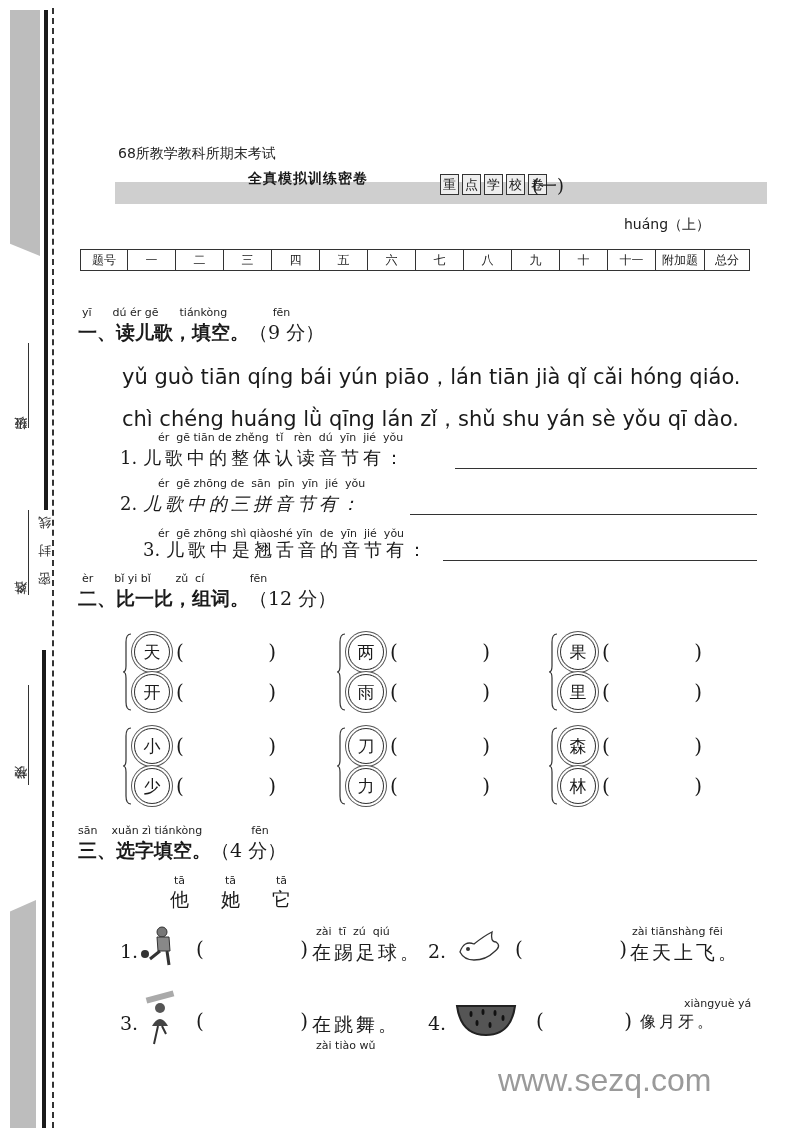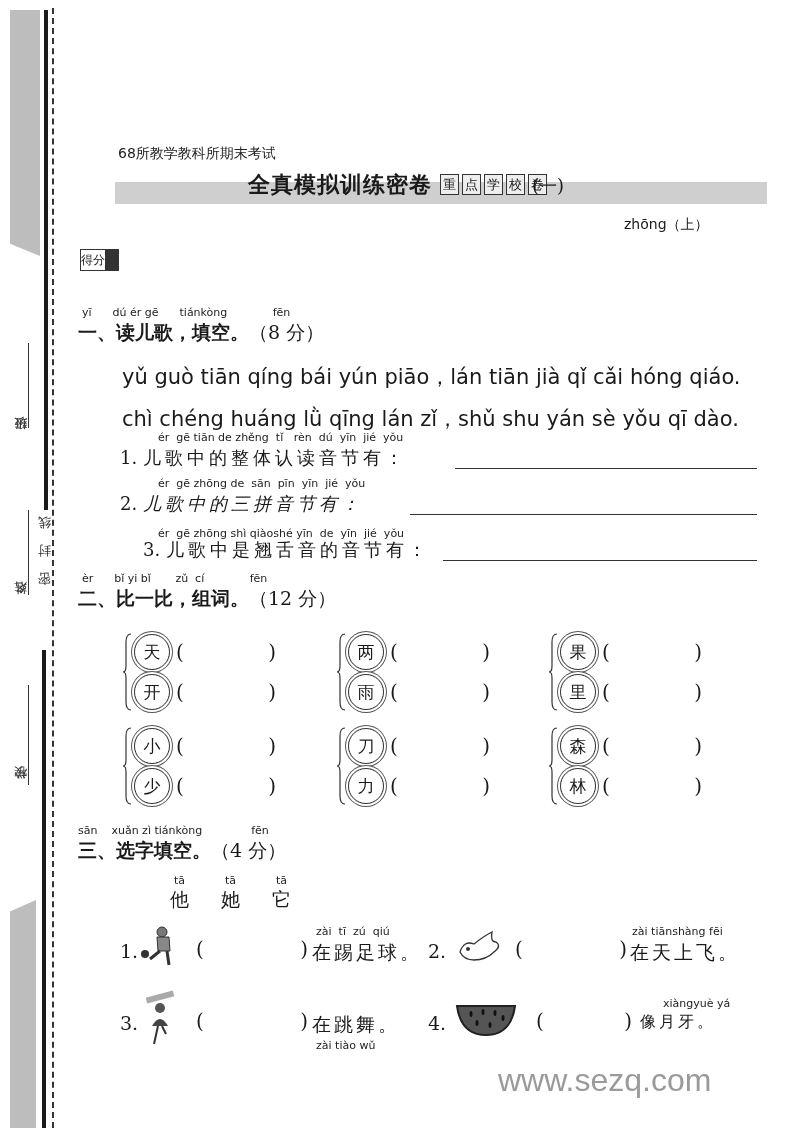--- a/index.html
+++ b/index.html
@@ -10,21 +10,21 @@
   .grey-band{position:absolute;background:#bdbdbd;}
   .bind-solid{position:absolute;width:4px;background:#1a1a1a;}
   .bind-dash{position:absolute;left:52px;top:8px;height:1120px;width:0;border-left:2px dashed #333;}
   .vert{position:absolute;writing-mode:vertical-rl;transform:rotate(180deg);font-size:13px;color:#333;
         font-family:"DejaVu Sans",sans-serif;}
   .vline{position:absolute;width:1px;background:#333;}
   
   .series{left:118px;top:145px;font-size:14px;color:#222;font-family:"DejaVu Sans",sans-serif;}
   .sprint{left:660px;top:145px;font-size:14px;font-style:italic;font-weight:bold;color:#8b5cf6;margin-top:36px;}
   .title-band{left:115px;top:182px;width:652px;height:22px;background:#cfcfcf;}
-  .title{left:248px;top:170px;font-size:22px;font-weight:bold;font-family:"DejaVu Sans",sans-serif;letter-spacing:1px;}
+  .title{left:248px;top:170px;font-size:14px;font-weight:bold;font-family:"DejaVu Sans",sans-serif;letter-spacing:1px;}
   .boxchars{left:440px;top:174px;display:flex;gap:3px;}
   .boxchars span{display:inline-block;border:1px solid #333;font-size:13px;width:17px;height:19px;text-align:center;line-height:19px;background:#eee;}
   .num{left:532px;top:174px;font-size:18px;}
   .edition{left:624px;top:216px;font-size:14px;font-family:"DejaVu Sans",sans-serif;}
   
   table.score{position:absolute;left:80px;top:249px;border-collapse:collapse;font-size:12px;}
   table.score td{border:1px solid #333;height:20px;text-align:center;padding:0;}
   
   .py{font-family:"DejaVu Sans",sans-serif;font-size:11px;color:#222;white-space:pre;}
   .qhead{font-family:"DejaVu Sans",sans-serif;font-size:19px;font-weight:bold;}
@@ -68,46 +68,46 @@
 <div class="abs title-band"></div>
 <div class="abs title">全真模拟训练密卷</div>
 <div class="abs boxchars">
   <span>重</span>
   <span>点</span>
   <span>学</span>
   <span>校</span>
   <span>卷</span>
 </div>
 <div class="abs num">(一)</div>
-<div class="abs edition">zhōng（上）</div>
+<div class="abs edition">huáng（上）</div>
 
 <table class="score">
   <tbody>
-  <tr>
-    <td>得分</td>
-    <td></td>
-    <td></td>
-    <td></td>
-    <td></td>
-    <td></td>
-    <td></td>
-    <td></td>
-    <td></td>
-    <td></td>
-    <td></td>
-    <td></td>
-    <td></td>
-    <td></td>
+      <tr>
+    <td style="width:46px">题号</td>
+    <td style="width:47px">一</td>
+    <td style="width:47px">二</td>
+    <td style="width:47px">三</td>
+    <td style="width:47px">四</td>
+    <td style="width:47px">五</td>
+    <td style="width:47px">六</td>
+    <td style="width:47px">七</td>
+    <td style="width:47px">八</td>
+    <td style="width:47px">九</td>
+    <td style="width:47px">十</td>
+    <td style="width:47px">十一</td>
+    <td style="width:48px">附加题</td>
+    <td style="width:44px">总分</td>
   </tr>
 </tbody>
   </table>
 
 <div class="abs py" style="left:82px;top:306px;">yī      dú ér gē      tiánkòng             fēn</div>
 <div class="abs qhead" style="left:78px;top:320px;">
-  <span>一、读儿歌，填空。</span><span class="qpts">（8 分）</span>
+  <span>一、读儿歌，填空。</span><span class="qpts">（9 分）</span>
 </div>
 <div class="abs poem" style="left:122px;top:363px;">yǔ guò tiān qíng bái yún piāo，lán tiān jià qǐ cǎi hóng qiáo.</div>
 <div class="abs poem" style="left:122px;top:405px;">chì chéng huáng lǜ qīng lán zǐ，shǔ shu yán sè yǒu qī dào.</div>
 
 <div class="abs py" style="left:158px;top:431px;">ér  gē tiān de zhěng  tǐ   rèn  dú  yīn  jié  yǒu</div>
 <div class="abs sub" style="left:120px;top:446px;">
   <span>1.</span>
   <span style="letter-spacing:4px;">儿歌中的整体认读音节有：</span>
 </div>
 <div class="answerline" style="left:455px;top:468px;width:302px;"></div>
@@ -314,16 +314,16 @@
       <ellipse cx="40" cy="10" rx="1.5" ry="3"></ellipse>
       <ellipse cx="48" cy="15" rx="1.5" ry="3"></ellipse>
       <ellipse cx="22" cy="20" rx="1.5" ry="3"></ellipse>
       <ellipse cx="35" cy="22" rx="1.5" ry="3"></ellipse>
     </g>
 </svg>
 <div class="abs paren" style="left:536px;top:1009px;width:96px;">
     <span>(</span>
     <span>)</span>
   </div>
-<div class="abs py" style="left:663px;top:997px;text-align:right;">xiàngyuè yá</div>
+<div class="abs py" style="left:684px;top:997px;text-align:right;">xiàngyuè yá</div>
 <div class="abs" style="left:640px;top:1012px;font-size:16px;letter-spacing:3px;">像月牙。</div>
 
 <div class="abs watermark">www.sezq.com</div>
 
 </body></html>

